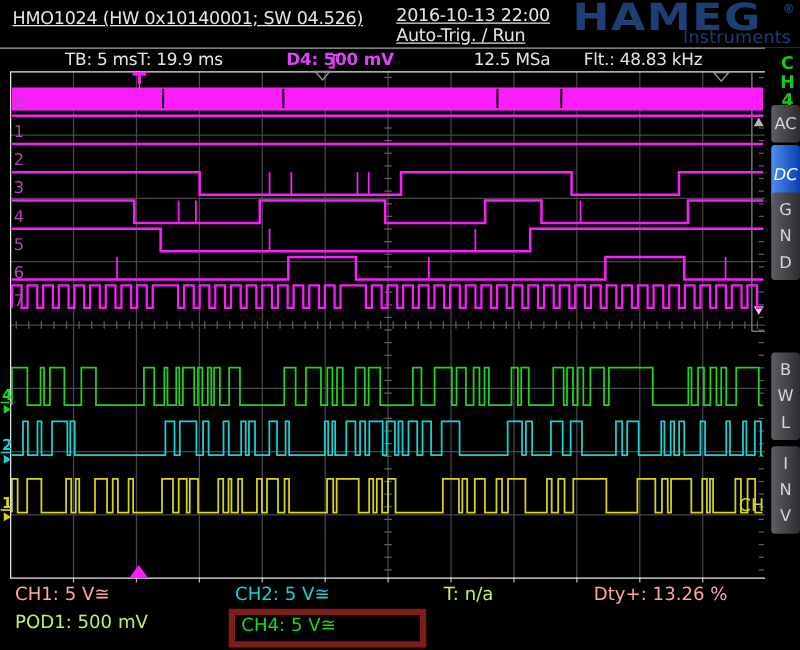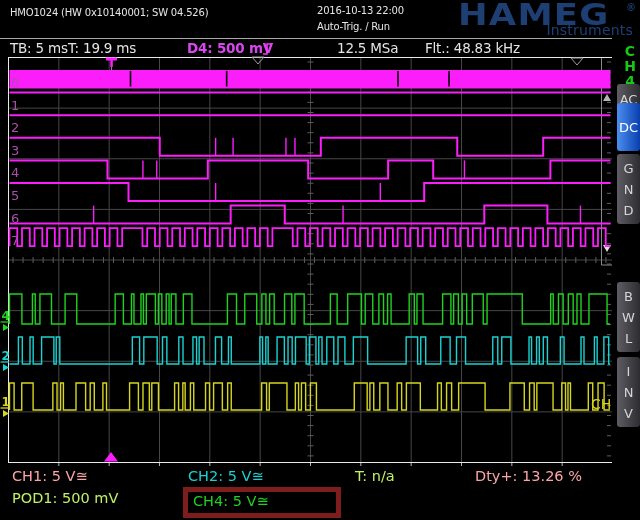--- a/index.html
+++ b/index.html
@@ -2,27 +2,27 @@
 <html><head>
 <meta charset="utf-8">
 <style>
   html,body{margin:0;padding:0;background:#000;}
   body{width:640px;height:520px;position:relative;overflow:hidden;
        font-family:"DejaVu Sans","Liberation Sans",sans-serif;
        -webkit-font-smoothing:antialiased;}
   .abs{position:absolute;white-space:nowrap;}
   
   #header-sep{position:absolute;left:0;top:38px;width:640px;height:1px;background:#a8a8a8;}
-  .hdr-text{color:#e6e6e6;font-size:10px;letter-spacing:-0.2px;}
+  .hdr-text{color:#e6e6e6;font-size:14px;letter-spacing:-0.2px;text-decoration:underline;}
   #logo-main{color:#1d3f74;font-size:30px;font-weight:800;letter-spacing:1px;
              transform:scaleX(1.18);transform-origin:left top;line-height:26px;}
   #logo-reg{color:#1d3f74;font-size:10px;font-weight:700;}
   #logo-sub{color:#1d3f74;font-size:14px;font-weight:400;letter-spacing:0.2px;}
   
-  .st-text{color:#e4e4e4;font-size:13.5px;letter-spacing:-0.2px;top:40px;height:17px;}
+  .st-text{color:#e4e4e4;font-size:13.5px;letter-spacing:-0.2px;top:40px;height:17px;margin-left:42px;}
   .st-mag{color:#d946ef;font-weight:bold;}
   
   .bt-text{font-size:14.5px;letter-spacing:0px;}
   .c-yellow{color:#fca5a5;} .c-cyan{color:#1bd2d2;} .c-mag{color:#bef264;} .c-green{color:#1fd31f;}
   #ch4-box{position:absolute;left:183px;top:487px;width:148px;height:21px;border:5px solid #7f1d1d;}
   #ch4-box span{position:absolute;left:5px;top:1px;}
   
   #sidebar{position:absolute;left:612px;top:38px;width:28px;height:482px;background:#000;}
   #sidebar-title{position:absolute;left:10px;top:6px;width:16px;color:#17c817;
                  font-size:14px;font-weight:700;line-height:15px;text-align:center;}
@@ -331,21 +331,21 @@
 </div>
 
 <div id="sidebar">
   <div id="sidebar-title">
       <div>C</div>
       <div>H</div>
       <div>4</div>
     </div>
   <div>
       <div class="side-btn" style="top: 46px; height: 30px;">AC</div>
-      <div class="side-btn active" style="top: 65px; height: 48px;">DC</div>
+      <div class="side-btn active" style="top: 78px; height: 48px; font-style: italic;">DC</div>
       <div class="side-btn" style="top: 116px; height: 70px;">
         <div>G</div>
         <div>N</div>
         <div>D</div>
       </div>
       <div class="side-btn" style="top: 244px; height: 70px;">
         <div>B</div>
         <div>W</div>
         <div>L</div>
       </div>

